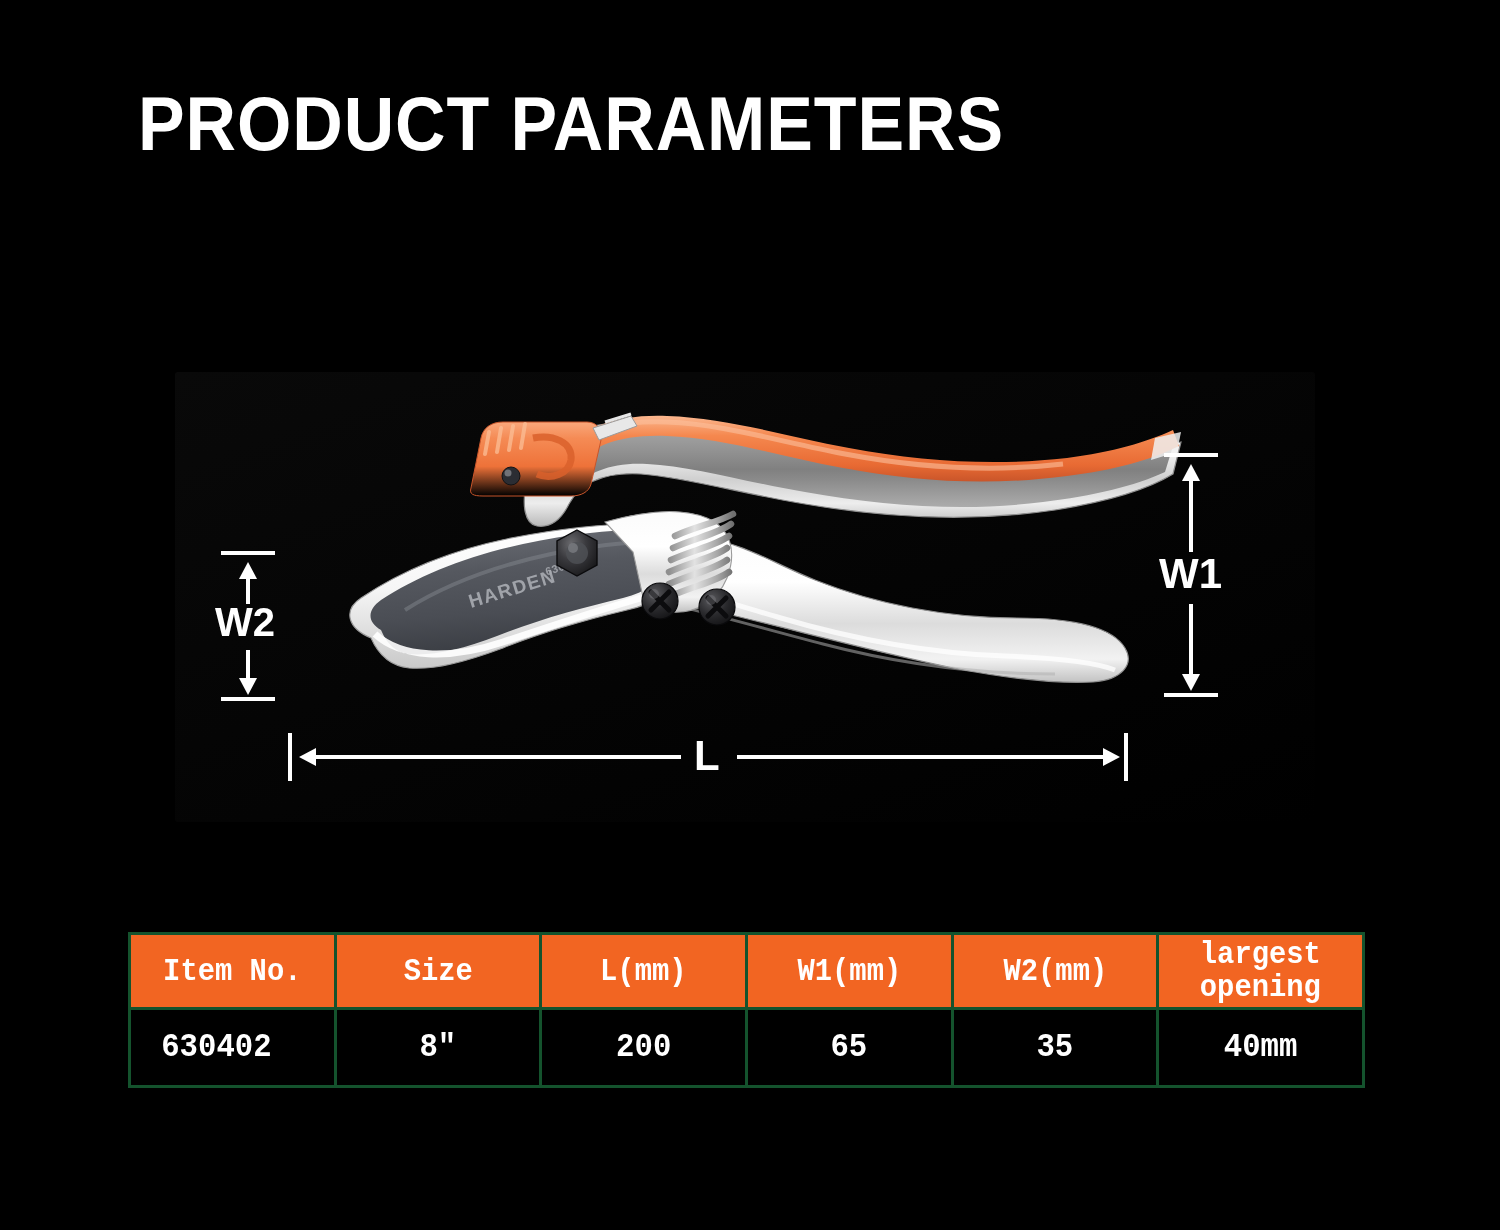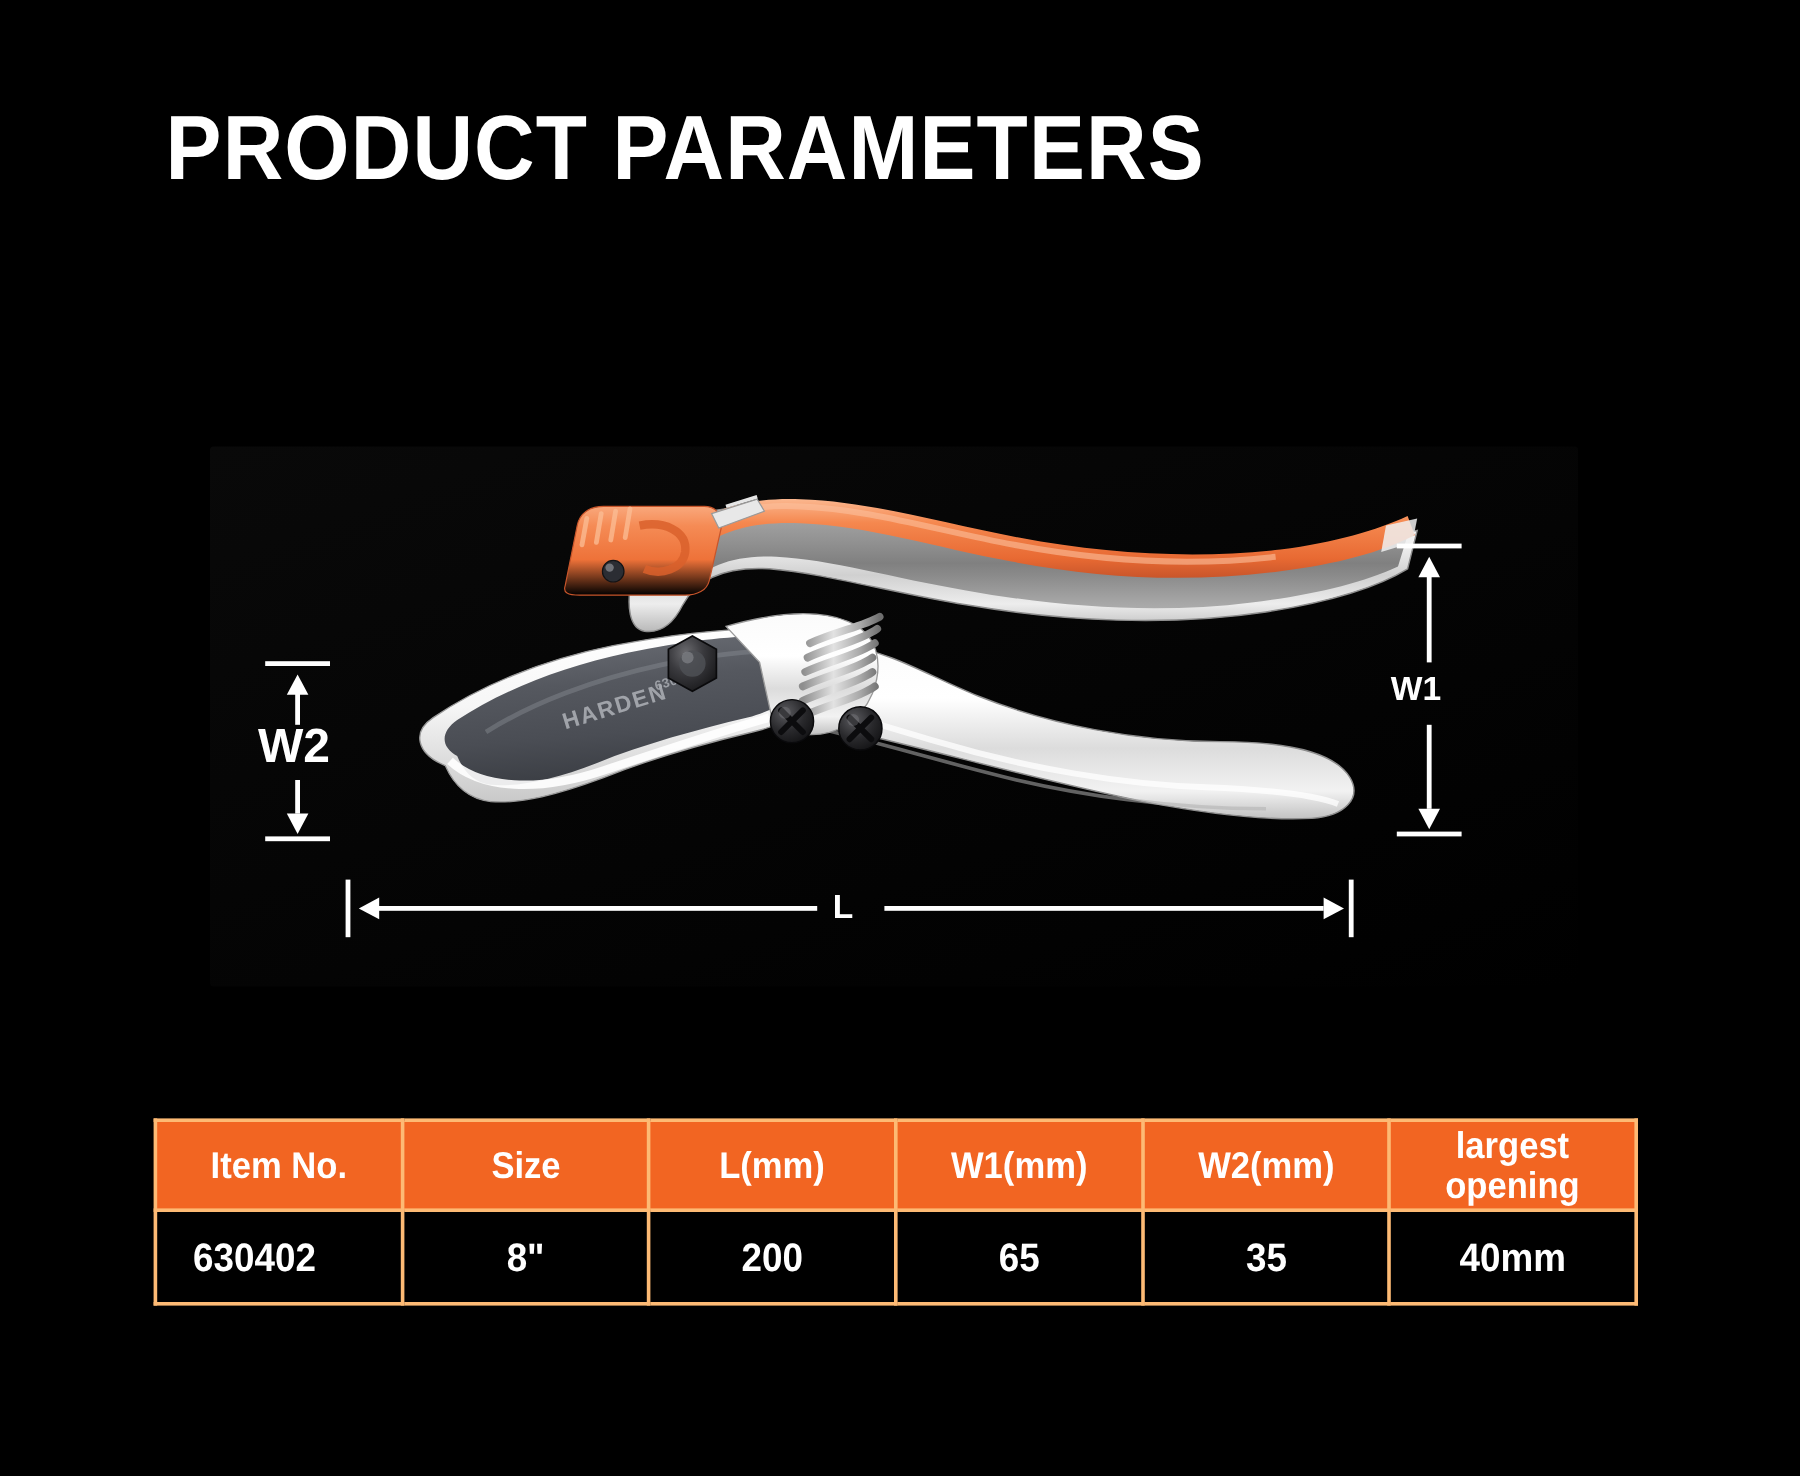--- a/index.html
+++ b/index.html
@@ -55,21 +55,21 @@
     width: 960px;
     height: 300px;
   }
 
   
   .dim-label {
     position: absolute;
     color: #ffffff;
     font-family: "Liberation Sans", sans-serif;
     font-weight: 700;
-    font-size: 28px;
+    font-size: 42px;
     line-height: 36px;
     letter-spacing: 0px;
     white-space: nowrap;
   }
   .dim-label.small { font-size: 40px; }
 
   .tick-h {
     position: absolute;
     height: 4px;
     background: #ffffff;
@@ -118,25 +118,25 @@
   #spec-table {
     position: absolute;
     left: 128px;
     top: 932px;
     width: 1237px;
     height: 153px;
     border-collapse: collapse;
     table-layout: fixed;
   }
   #spec-table th, #spec-table td {
-    border: 3px solid #fdba74;
+    border: 3px solid #14532d;
     padding: 0;
     text-align: center;
     vertical-align: middle;
-    font-family: Liberation Sans, sans-serif;
+    font-family: Liberation Mono, monospace;
     color: #ffffff;
   }
   #spec-table thead th {
     background: #F26522;
     height: 72px;
     font-weight: 700;
     font-size: 31px;
     line-height: 33px;
   }
   #spec-table thead th .hdr {

